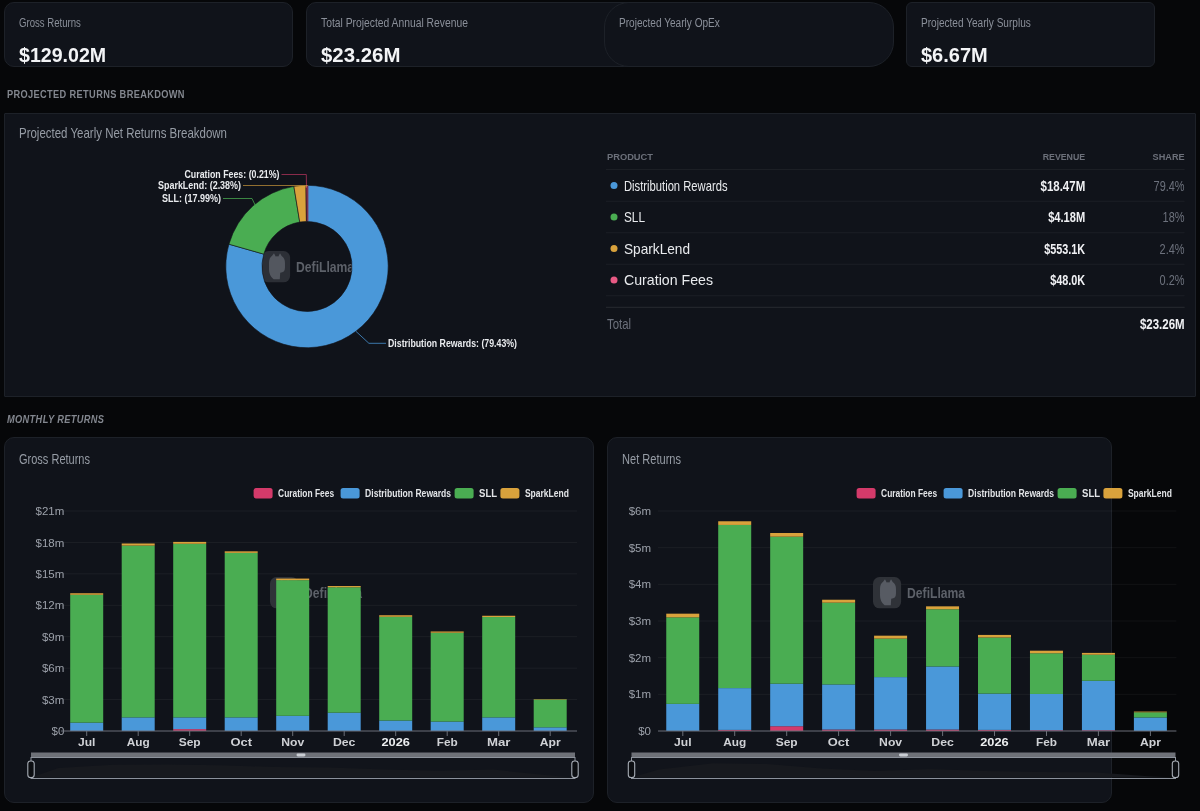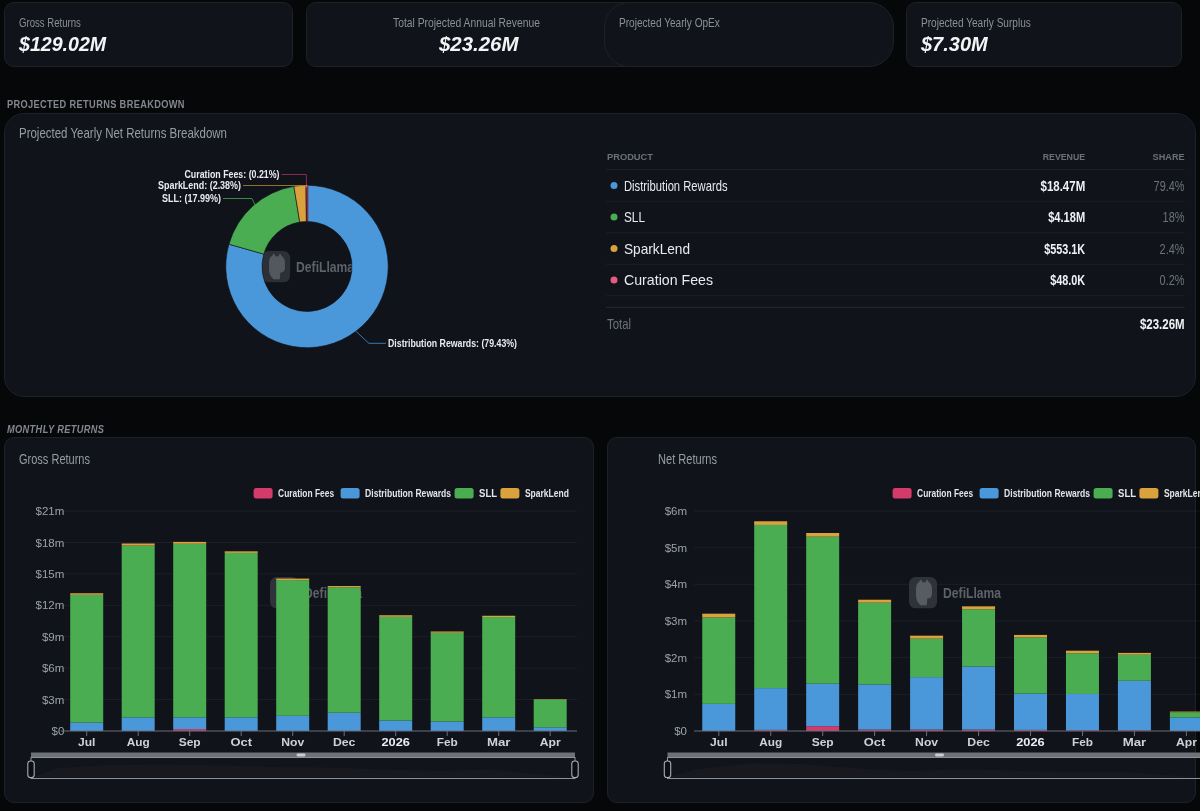--- a/index.html
+++ b/index.html
@@ -1,45 +1,45 @@
 <!DOCTYPE html>
 <html><head><meta charset="utf-8"><style>
 * { margin:0; padding:0; box-sizing:border-box; }
 html,body { width:1200px; height:811px; background:#060709; overflow:hidden;
   font-family:"Liberation Sans", sans-serif; }
 .scard { position:absolute; top:2px; height:65px; background:#10131a;
   border:1px solid #1d2128; border-radius:10px; padding:13px 14px; }
 .slab { font-size:12px; color:#8a8f99; }
 .slab span { display:inline-block; transform-origin:left center; }
-.sval { font-size:20px; font-weight:bold; color:#f3f4f6; margin-top:3px;font-style:italic; }
+.sval { font-size:20px; font-weight:bold; color:#f3f4f6; margin-top:14px; }
 .sval span { display:inline-block; transform-origin:left center; }
 .h1 { position:absolute; left:7px; font-size:10.5px; font-weight:bold;
-  letter-spacing:0.4px; color:#83878f;margin-top:10px; }
+  letter-spacing:0.4px; color:#83878f; }
 .h1 span { display:inline-block; transform:scaleX(0.88); transform-origin:left center; }
 .bigcard { position:absolute; left:4px; top:113px; width:1192px; height:284px;
-  background:#10131a; border:1px solid #1d2128; border-radius:20px; }
+  background:#10131a; border:1px solid #1d2128; border-radius:1px; }
 .ccard { position:absolute; top:437px; width:590px; height:366px; background:#10131a;
   border:1px solid #1d2128; border-radius:10px; }
 svg text { font-family:"Liberation Sans", sans-serif; }
 </style></head>
 <body>
 <div class="scard" style="left:4px;width:289px;">
     <div class="slab"><span style="transform:scaleX(0.8)">Gross Returns</span></div>
     <div class="sval"><span style="transform:scaleX(0.98)">$129.02M</span></div>
   </div>
-<div class="scard" style="left:306px;width:344px;text-align:center;">
+<div class="scard" style="left:306px;width:344px;">
     <div class="slab"><span style="transform:scaleX(0.86)">Total Projected Annual Revenue</span></div>
     <div class="sval"><span style="transform:scaleX(1.02)">$23.26M</span></div>
   </div>
 <div class="scard" style="left:604px;width:290px;border-radius:25px;">
     <div class="slab"><span style="transform:scaleX(0.84)">Projected Yearly OpEx</span></div>
   </div>
-<div class="scard" style="left:906px;width:276px;">
+<div class="scard" style="left:906px;width:249px;border-radius:6px;">
     <div class="slab"><span style="transform:scaleX(0.84)">Projected Yearly Surplus</span></div>
-    <div class="sval"><span style="transform:scaleX(1.0)">$7.30M</span></div>
+    <div class="sval"><span style="transform:scaleX(1.0)">$6.67M</span></div>
   </div>
 <div class="h1" style="top:88px;"><span>PROJECTED RETURNS BREAKDOWN</span></div>
 <div class="bigcard"><svg width="1192" height="284" viewBox="0 0 1192 284" font-family="Liberation Sans, sans-serif">
       <text x="14" y="18.5" dy="0.36em" font-size="14.5" fill="#969ca5" textLength="208" lengthAdjust="spacingAndGlyphs">Projected Yearly Net Returns Breakdown</text>
       <g opacity="1.0">
         <rect x="257.0" y="137.0" width="28.1" height="31.3" rx="6.5" fill="#2c2f36"></rect>
         <g transform="translate(258.62,138.94) scale(1.037)">
           <path d="M8.2,2.6 L10.0,0.2 L11.6,3.4 Q12.8,3.0 14.2,3.4 L15.8,0.4 L17.4,3.0 Q20.6,5.2 20.6,9.6 L20.6,14.0 Q20.6,19.0 16.0,19.0 L15.6,25.4 L9.6,25.4 Q5.2,22.0 5.2,16.0 L5.2,9.2 Q5.2,4.6 8.2,2.6 Z" fill="#53575f"></path>
         </g>
         <text x="291.1" y="152.7" dy="0.36em" font-size="14" font-weight="bold" textLength="58" lengthAdjust="spacingAndGlyphs" fill="#5d6169">DefiLlama</text>
@@ -170,21 +170,21 @@
       <text x="442.2" y="304" dy="0.36em" text-anchor="middle" font-size="11.5" font-weight="600" textLength="21" lengthAdjust="spacingAndGlyphs" fill="#cfd1d5">Feb</text>
       <text x="493.7" y="304" dy="0.36em" text-anchor="middle" font-size="11.5" font-weight="600" textLength="23.5" lengthAdjust="spacingAndGlyphs" fill="#cfd1d5">Mar</text>
       <text x="545.2" y="304" dy="0.36em" text-anchor="middle" font-size="11.5" font-weight="600" textLength="21" lengthAdjust="spacingAndGlyphs" fill="#cfd1d5">Apr</text>
       <rect x="26.0" y="314.5" width="544.0" height="5" fill="#6e7178"></rect>
       <rect x="291.5" y="315.6" width="9" height="2.8" rx="1.4" fill="#c9cdd3"></rect>
       <rect x="26.0" y="319.5" width="544.0" height="21" fill="#ffffff" fill-opacity="0.008" stroke="#8c929c" stroke-width="1"></rect>
       <polygon points="26.0,339.5 53.2,330.1 107.6,326.7 162.0,326.6 216.4,327.2 270.8,329.1 325.2,329.6 379.6,331.6 434.0,332.7 488.4,331.6 542.8,337.3 570.0,339.5" fill="#17191e"></polygon>
       <rect x="22.8" y="323" width="6.4" height="16.5" rx="2.8" fill="#0c0e12" stroke="#a7adb6" stroke-width="1.1"></rect>
       <rect x="566.8" y="323" width="6.4" height="16.5" rx="2.8" fill="#0c0e12" stroke="#a7adb6" stroke-width="1.1"></rect>
     </svg></div>
-<div class="ccard" style="left:607px;width:589px;padding-left:36px;"><svg width="590" height="366" viewBox="0 0 590 366" font-family="Liberation Sans, sans-serif">
+<div class="ccard" style="left:607px;width:505px;"><svg width="590" height="366" viewBox="0 0 590 366" font-family="Liberation Sans, sans-serif">
       <text x="14" y="21" dy="0.36em" font-size="14.5" fill="#969ca5" textLength="59" lengthAdjust="spacingAndGlyphs">Net Returns</text>
       <rect x="248.6" y="50" width="19" height="10.5" rx="2.5" fill="#d43a6a"></rect>
       <text x="273.1" y="55.2" dy="0.36em" font-size="11" font-weight="bold" textLength="56" lengthAdjust="spacingAndGlyphs" fill="#e2e4e7">Curation Fees</text>
       <rect x="335.6" y="50" width="19" height="10.5" rx="2.5" fill="#4a98d9"></rect>
       <text x="360.1" y="55.2" dy="0.36em" font-size="11" font-weight="bold" textLength="86" lengthAdjust="spacingAndGlyphs" fill="#e2e4e7">Distribution Rewards</text>
       <rect x="449.6" y="50" width="19" height="10.5" rx="2.5" fill="#4aad52"></rect>
       <text x="474.1" y="55.2" dy="0.36em" font-size="11" font-weight="bold" textLength="18" lengthAdjust="spacingAndGlyphs" fill="#e2e4e7">SLL</text>
       <rect x="495.4" y="50" width="19" height="10.5" rx="2.5" fill="#d9a23c"></rect>
       <text x="519.9" y="55.2" dy="0.36em" font-size="11" font-weight="bold" textLength="44" lengthAdjust="spacingAndGlyphs" fill="#e2e4e7">SparkLend</text>
       <text x="43.0" y="293.00" dy="0.36em" text-anchor="end" font-size="11.5" fill="#9ca1aa">$0</text>

